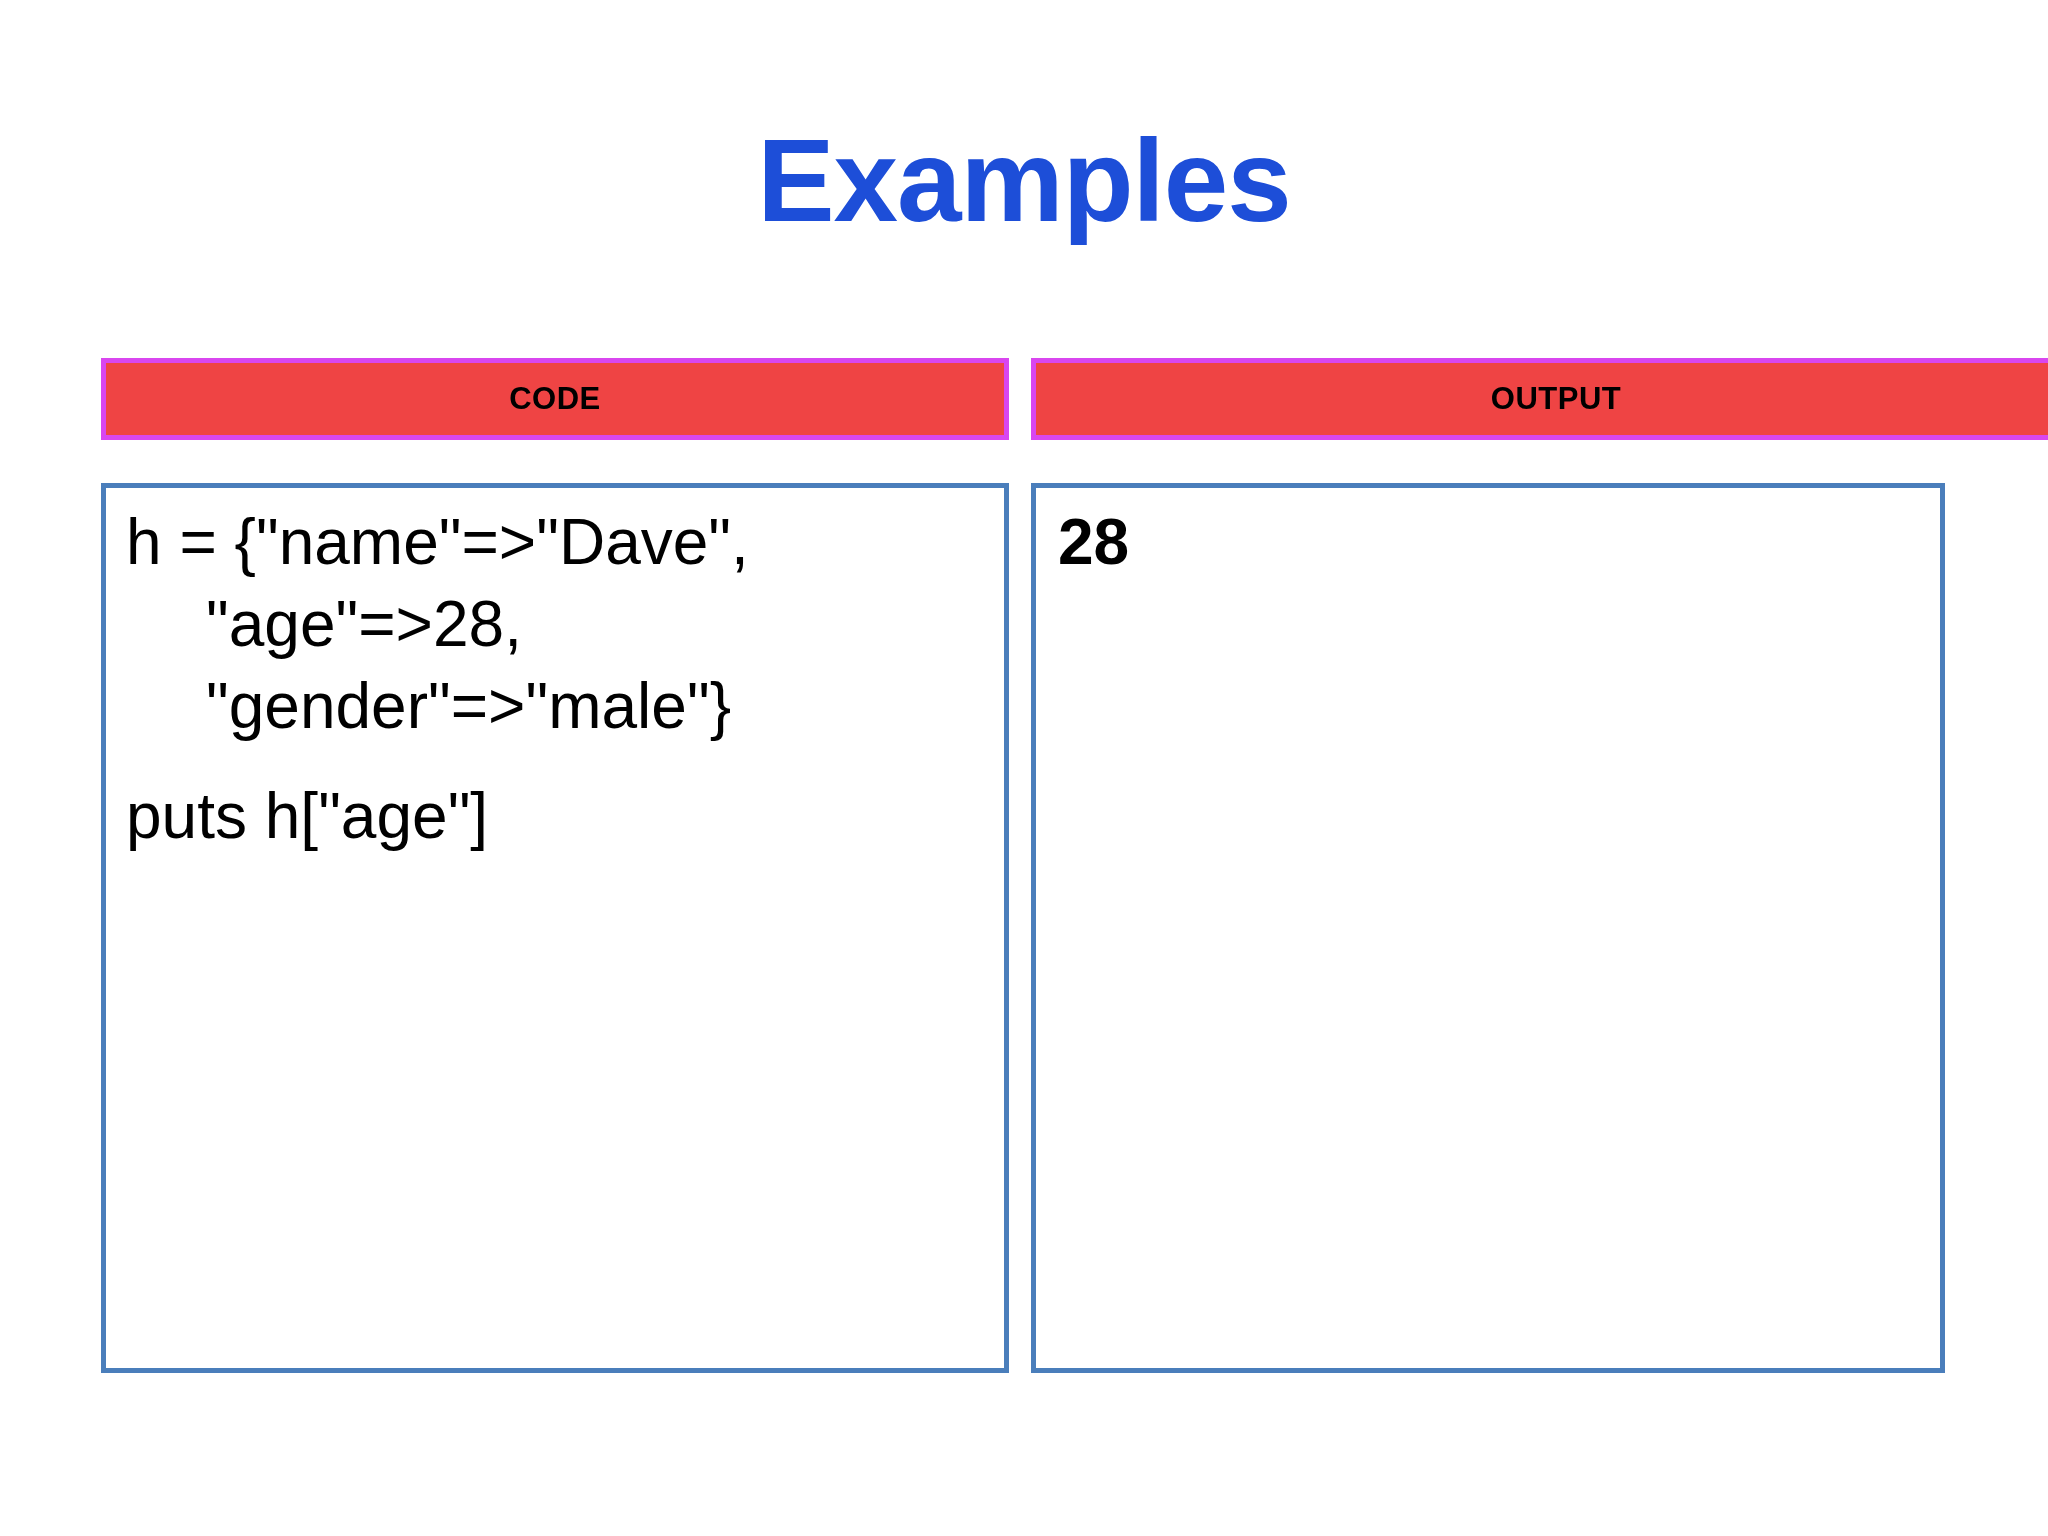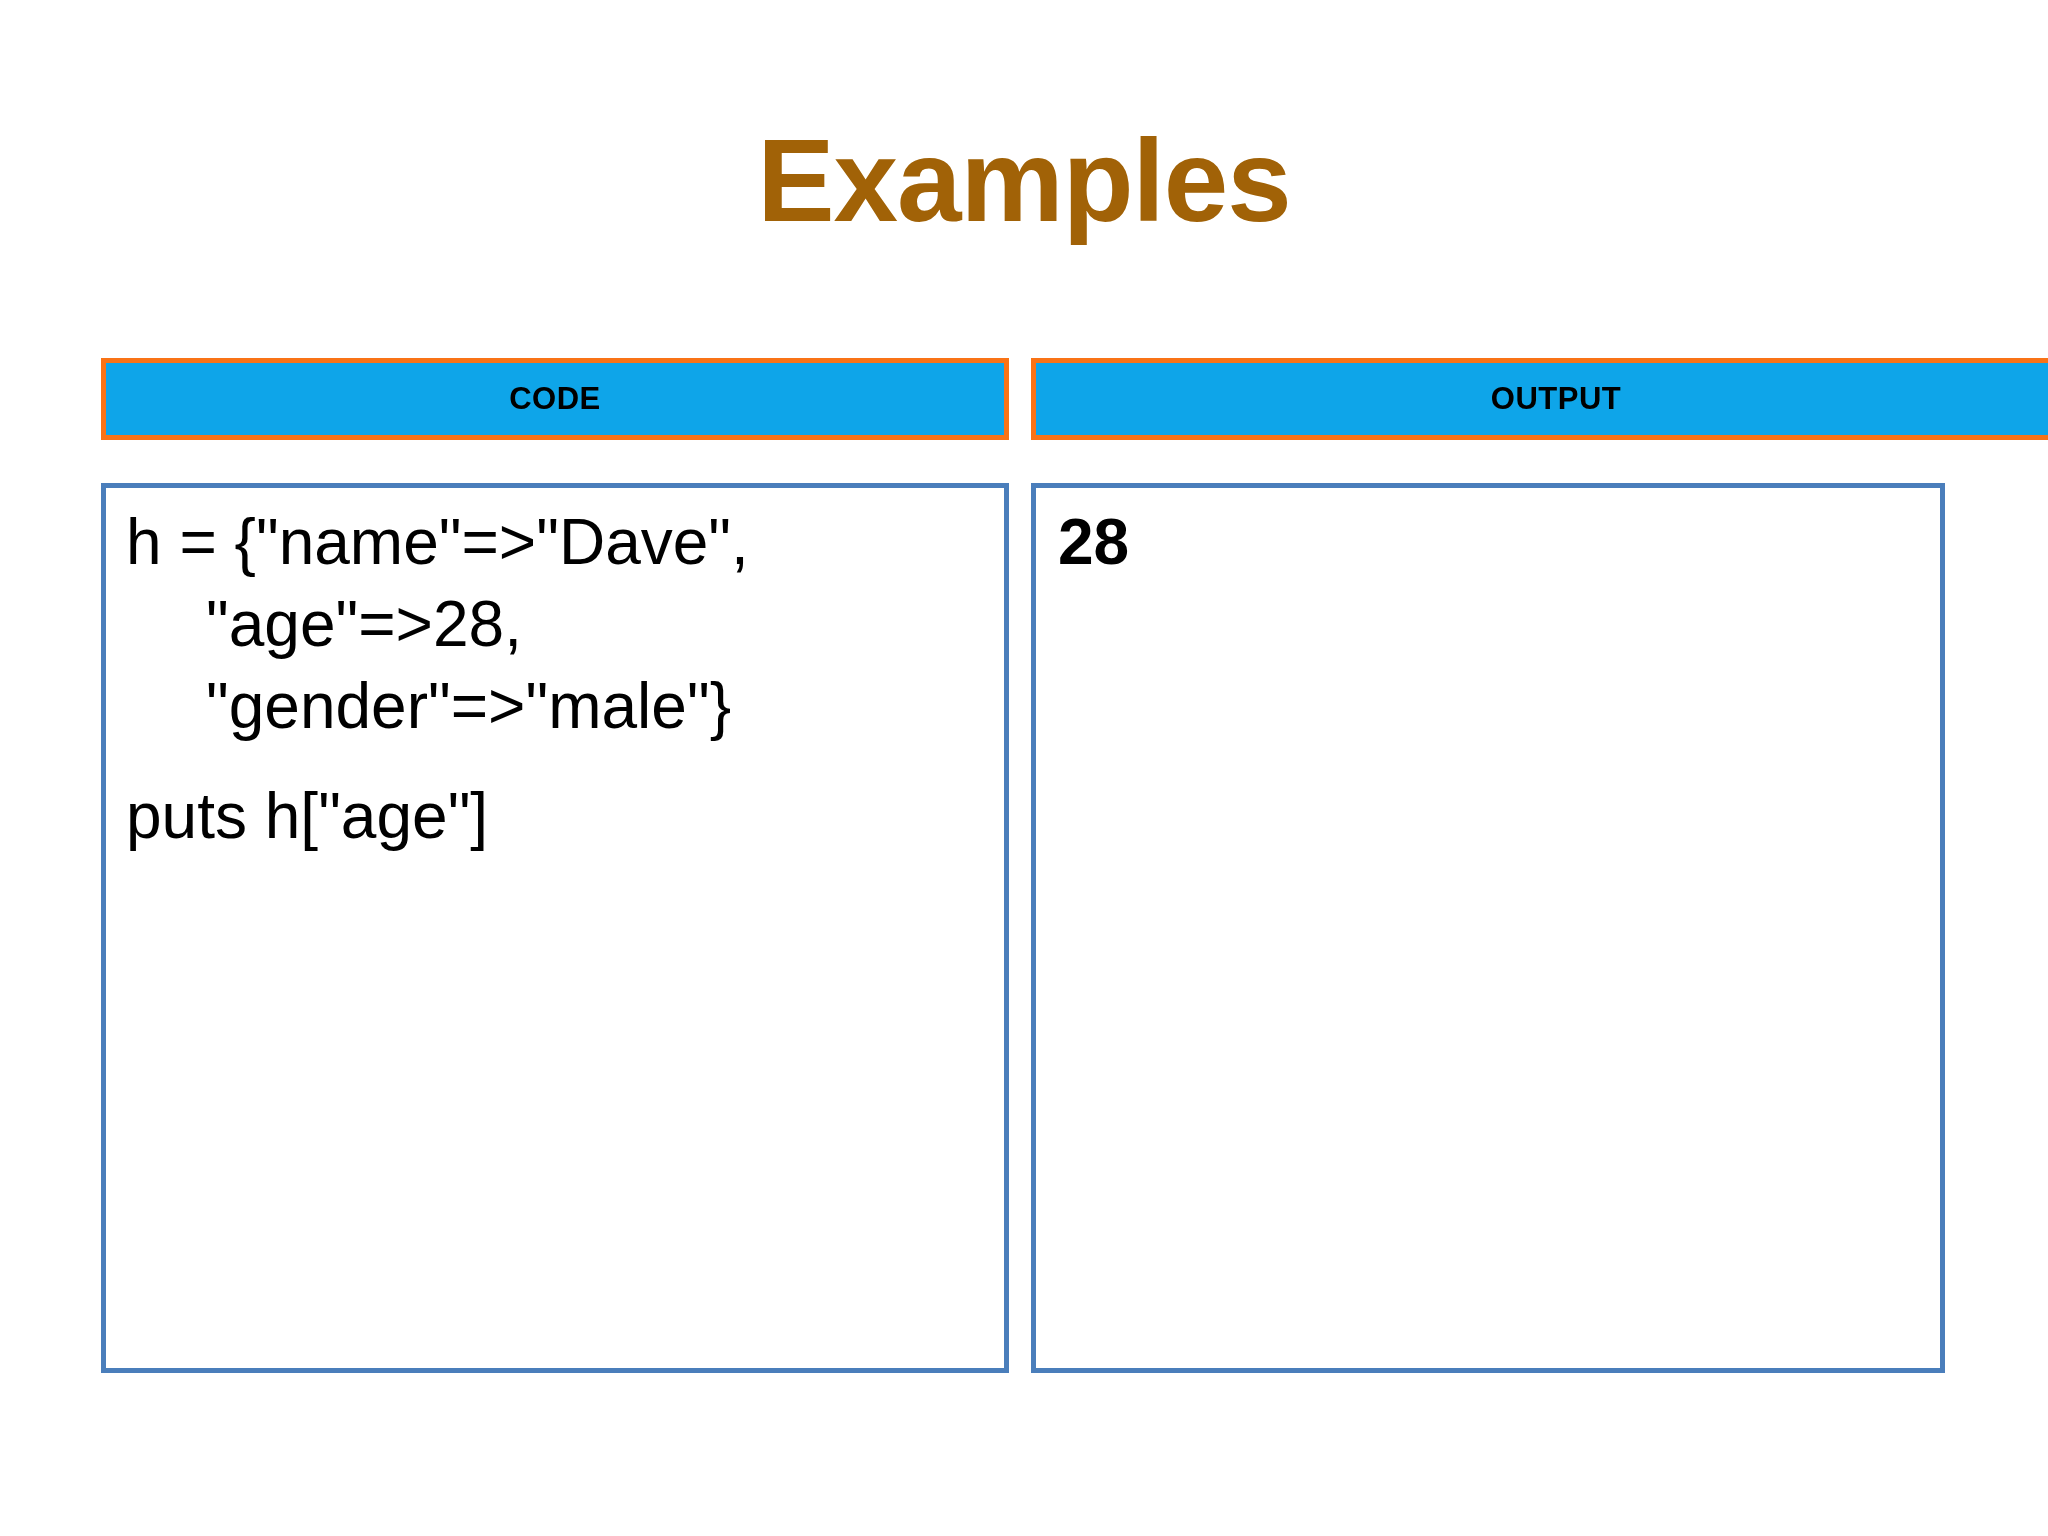--- a/index.html
+++ b/index.html
@@ -21,33 +21,33 @@
   .slide-title {
     position: absolute;
     left: 0;
     top: 118px;
     width: 2048px;
     text-align: center;
     font-family: "Liberation Sans", sans-serif;
     font-weight: bold;
     font-size: 116px;
     line-height: 1.1;
-    color: #a16207;
+    color: #1d4ed8;
     letter-spacing: -1px;
     white-space: nowrap;
   }
 
   
   .header-box {
     position: absolute;
     top: 358px;
     height: 82px;
     box-sizing: border-box;
-    border: 5px solid #f97316;
-    background: #0ea5e9;
+    border: 5px solid #d946ef;
+    background: #ef4444;
     display: flex;
     align-items: center;
     justify-content: center;
   }
   .header-box-code   { left: 101px;  width: 908px; }
   .header-box-output { left: 1031px; width: 1050px; text-align: center; }
 
   .header-label {
     font-family: "Liberation Sans", sans-serif;
     font-weight: bold;

